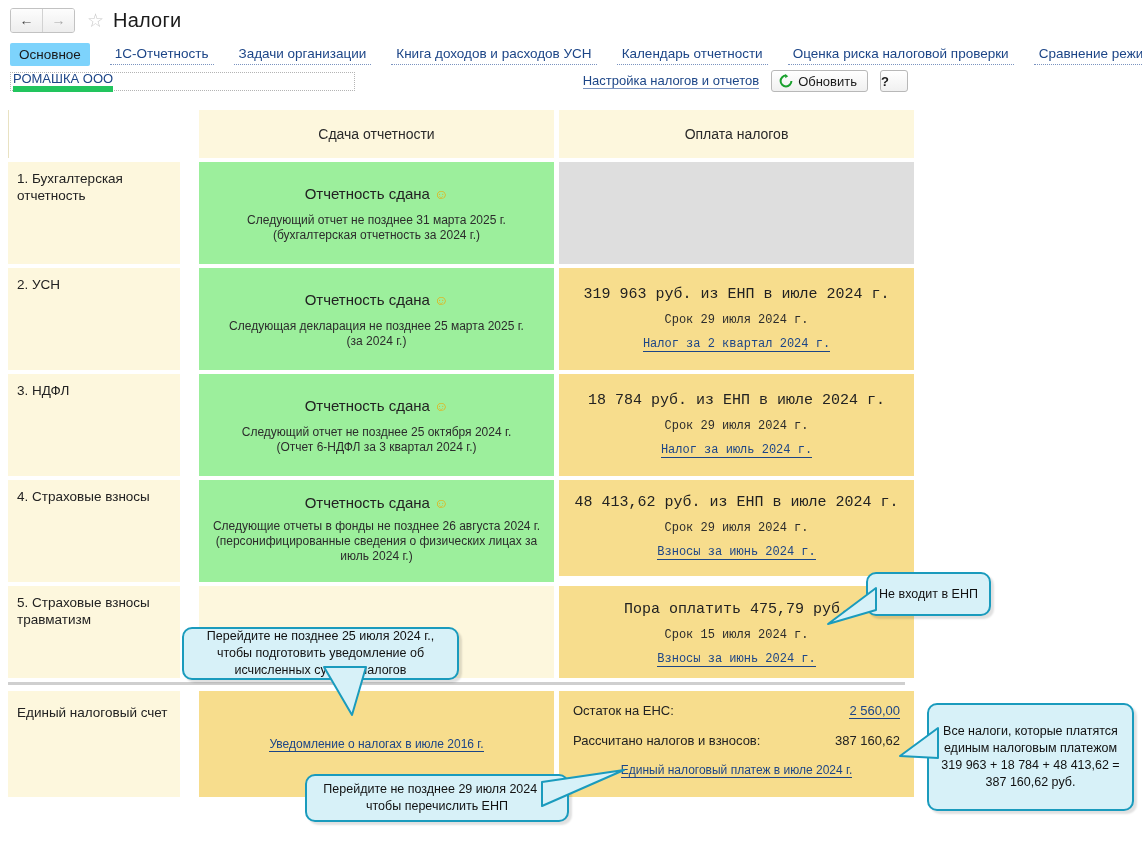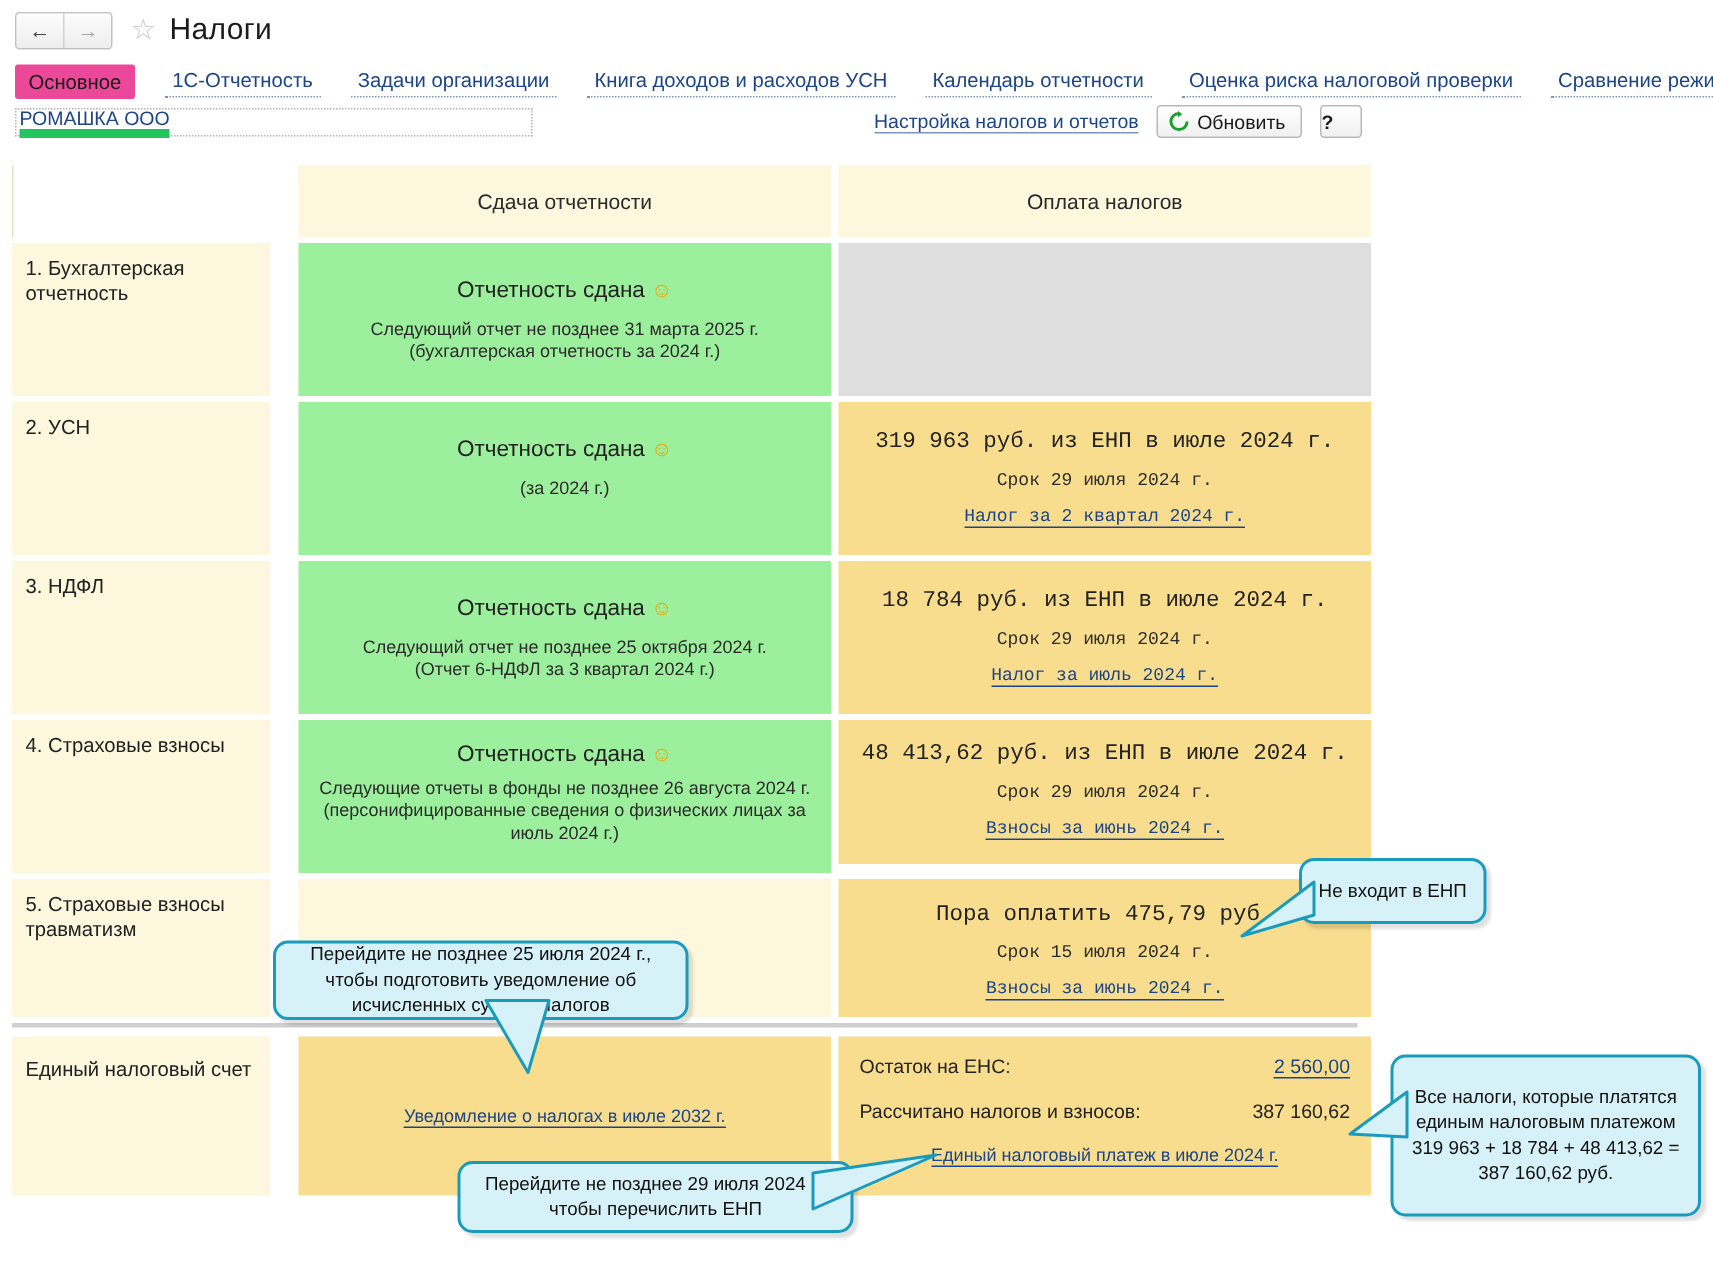--- a/index.html
+++ b/index.html
@@ -70,21 +70,21 @@
   .tab {
     font-size: 13.5px;
     color: #1c4587;
     margin-right: 20px;
     padding: 3px 5px;
     border-bottom: 1px dotted #7a93c0;
     cursor: pointer;
   }
   .tab.active {
     color: #1a1a1a;
-    background: #ec4899;
+    background: #7dd3fc;
     border-bottom: none;
     border-radius: 2px;
     padding: 4px 9px;
   }
 
   
   #cmdbar {
     position: relative;
     height: 32px;
     padding: 4px 10px 0 10px;
@@ -330,20 +330,21 @@
     <div class="c2 cell grey" style="height:102px"></div>
   </div>
 
   <div class="row">
     <div class="c0 cellname" style="height:102px">2. УСН</div>
     <div class="c1 cell green" style="height:102px;padding-top:22px">
       <div class="big">
         <span>Отчетность сдана</span>
         <span class="smile">☺</span>
       </div>
+      <div class="small">Следующая декларация не позднее 25 марта 2025 г.</div>
       <div class="small">(за 2024 г.)</div>
     </div>
     <div class="c2 cell yellow" style="height:102px;padding-top:17px">
       <div class="big">319 963 руб. из ЕНП в июле 2024 г.</div>
       <div class="small">Срок 29 июля 2024 г.</div>
       <div class="lnk">Налог за 2 квартал 2024 г.</div>
     </div>
   </div>
 
   <div class="row">
@@ -388,21 +389,21 @@
       <div class="small">Срок 15 июля 2024 г.</div>
       <div class="lnk">Взносы за июнь 2024 г.</div>
     </div>
   </div>
 
   <div class="seprow"></div>
 
   <div class="row">
     <div class="c0 ens-name" style="height:106px">Единый налоговый счет</div>
     <div class="c1 ens-mid" style="height:106px">
-      <span class="lnk" style="margin-top:0">Уведомление о налогах в июле 2032 г.</span>
+      <span class="lnk" style="margin-top:0">Уведомление о налогах в июле 2016 г.</span>
     </div>
     <div class="c2 ens-right" style="height:106px">
       <div class="ens-line">
         <span>Остаток на ЕНС:</span>
         <span class="ens-val-link">2 560,00</span>
       </div>
       <div class="ens-line">
         <span>Рассчитано налогов и взносов:</span>
         <span>387 160,62</span>
       </div>

